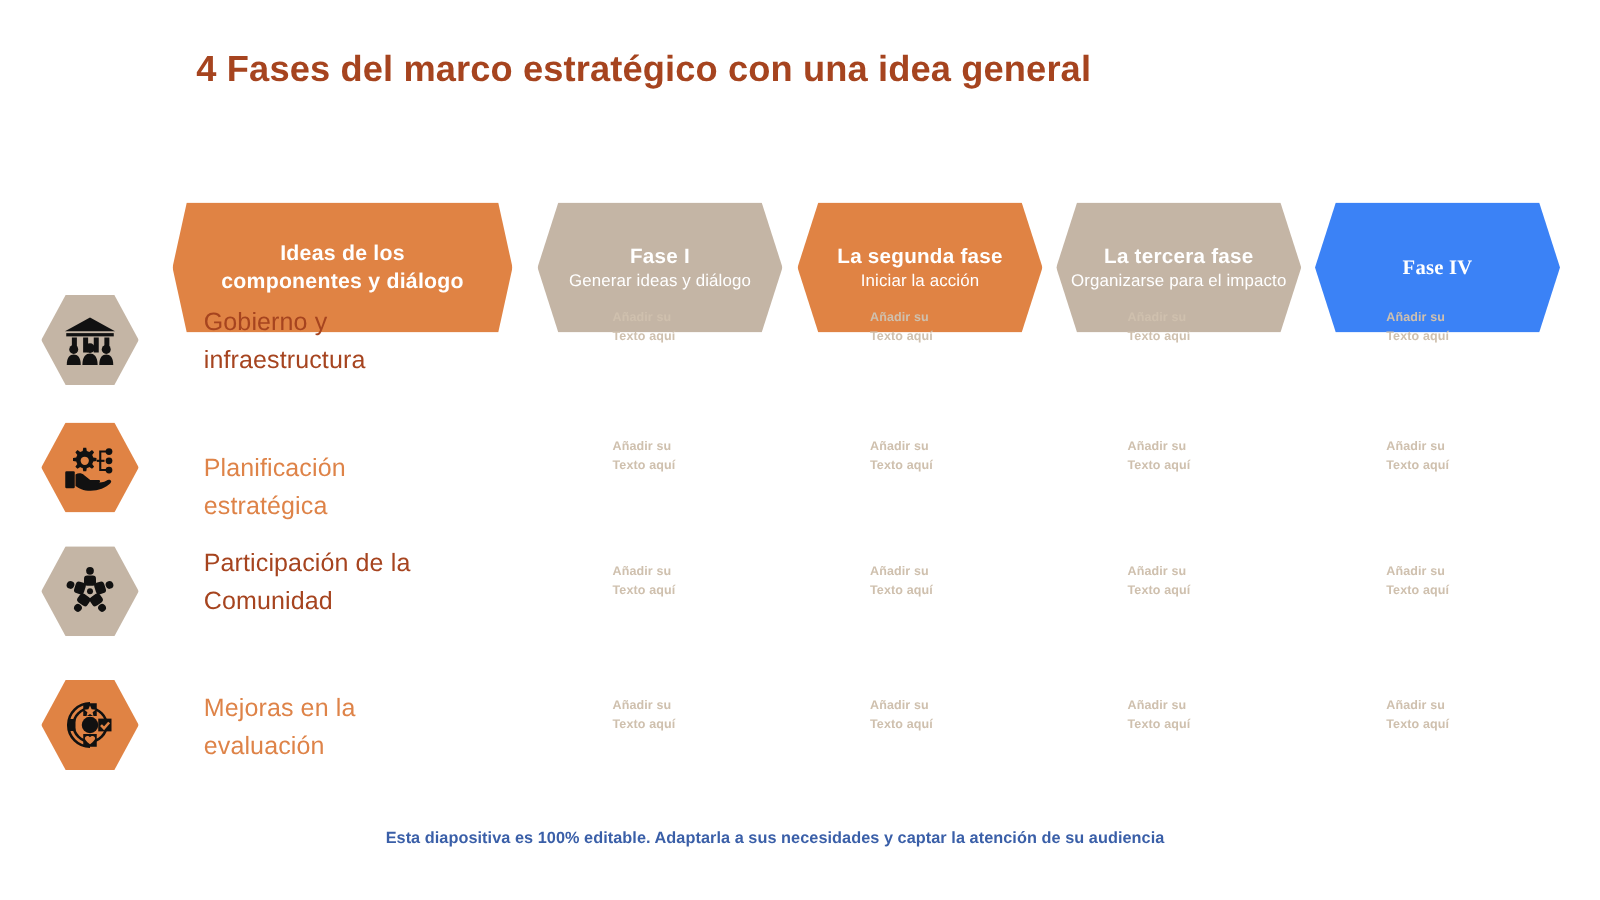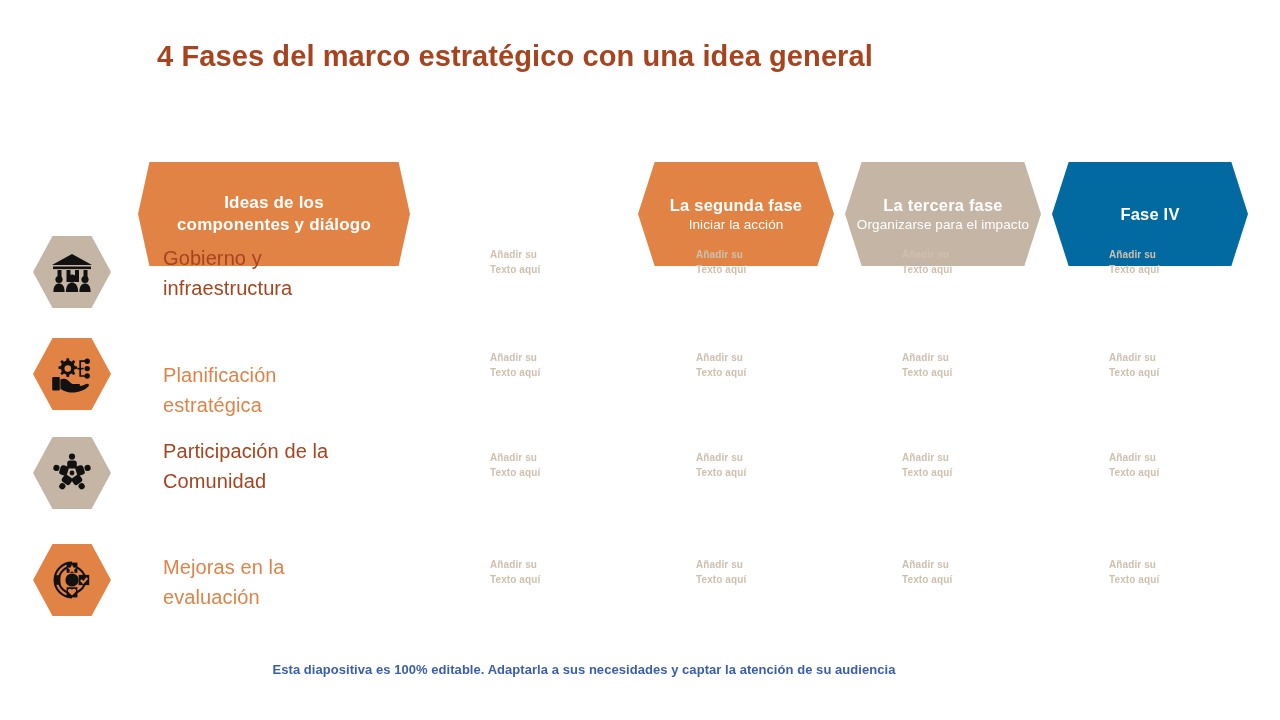--- a/index.html
+++ b/index.html
@@ -124,48 +124,53 @@
   #footer {
     position: absolute;
     left: 0;
     top: 662px;
     width: 1168px;
     text-align: center;
     color: #3A5FA8;
     font-size: 13px;
     font-weight: bold;
     letter-spacing: 0.05px;
+    padding-left: 36px;
   }
 </style>
 </head>
 <body>
 
 <div id="slide">
 
   <div id="title">4 Fases del marco estratégico con una idea general</div>
 
   <div id="header-row">
 
     <div class="hex-header wide" style="left:138px; width:272px; background:#E08344;">
       <div class="hex-title big">Ideas de los</div>
       <div class="hex-title big">componentes y diálogo</div>
     </div>
 
+    <div class="hex-header" style="left:430px; width:196px; background:#C4B5A5;">
+      <div class="hex-title">Fase I</div>
+      <div class="hex-sub">Generar ideas y diálogo</div>
+    </div>
 
     <div class="hex-header" style="left:845px; width:196px; background:#C4B5A5;">
       <div class="hex-title">La tercera fase</div>
       <div class="hex-sub">Organizarse para el impacto</div>
     </div>
 
     <div class="hex-header" style="left:638px; width:196px; background:#E08344;">
       <div class="hex-title">La segunda fase</div>
       <div class="hex-sub">Iniciar la acción</div>
     </div>
 
-    <div class="hex-header" style="left:1052px; width:196px; background:#0369a1;">
+    <div class="hex-header" style="left:1052px; width:196px; background:#3b82f6;font-family:Liberation Serif, serif;">
       <div class="hex-title">Fase IV</div>
     </div>
   </div>
 
   <div class="hex-icon" style="left:33px; top:236px; background:#C4B5A5;">
     <svg width="44" height="40" viewBox="0 0 44 40">
       <polygon points="22,2 42,13 2,13" fill="#111111"></polygon>
       <rect x="3" y="14.5" width="38" height="2.6" fill="#111111"></rect>
       <rect x="7.5" y="18" width="4" height="12" fill="#111111"></rect>
       <rect x="16.5" y="18" width="4" height="12" fill="#111111"></rect>

